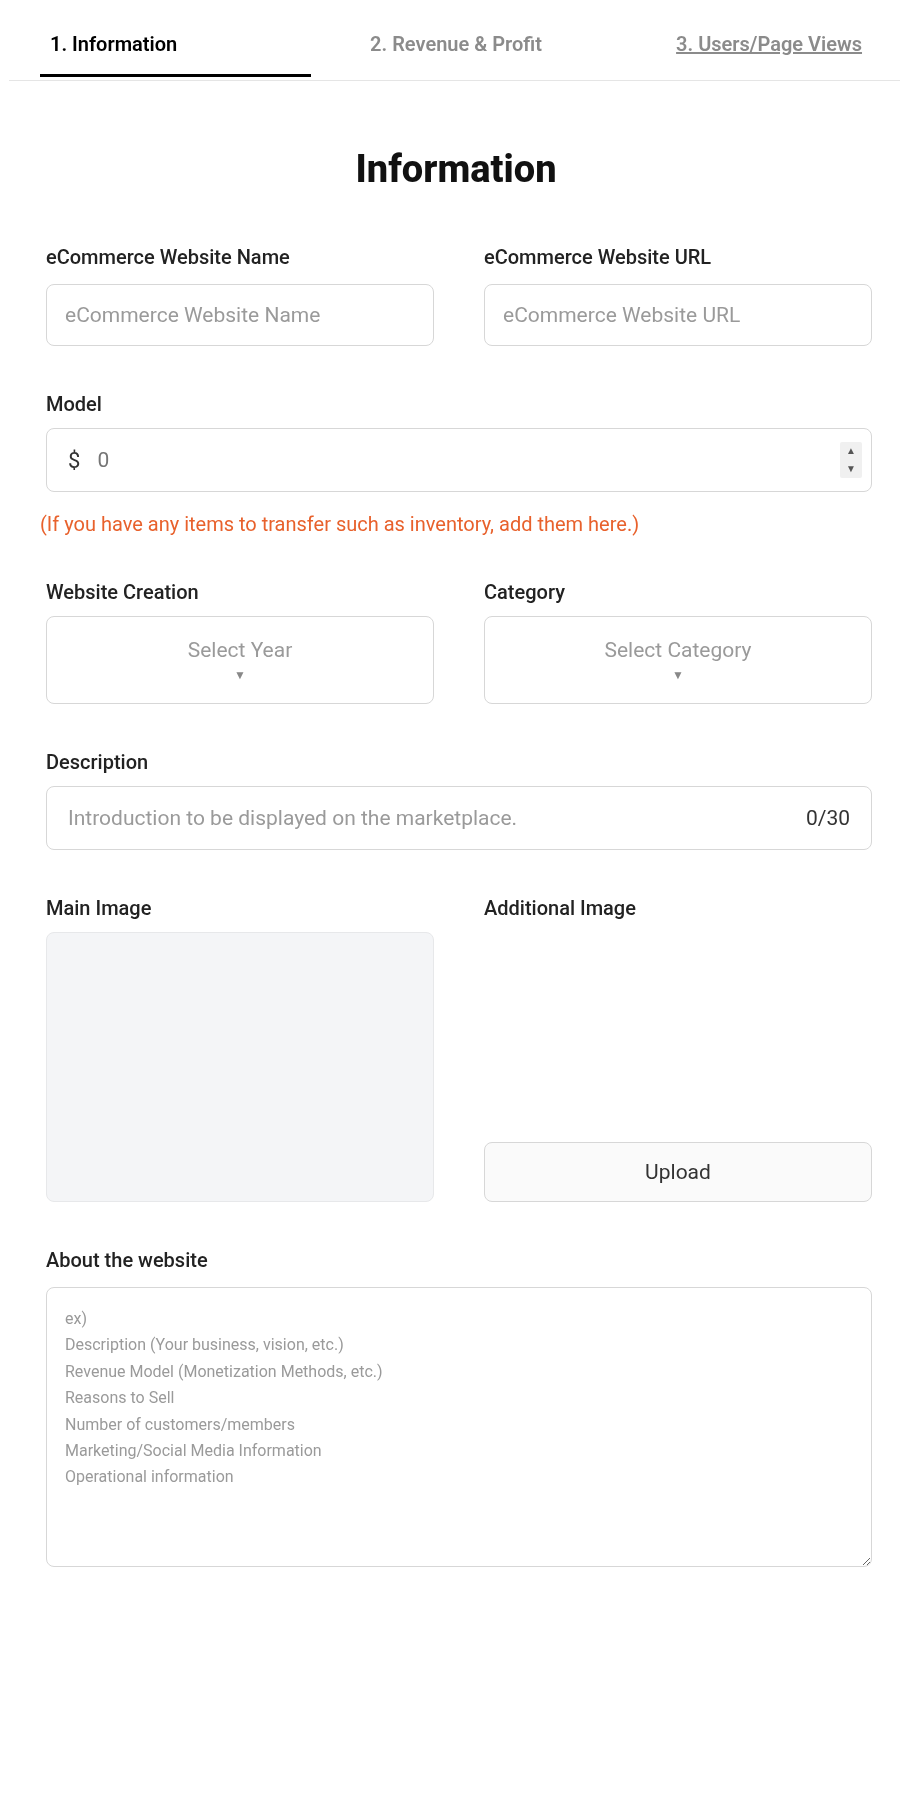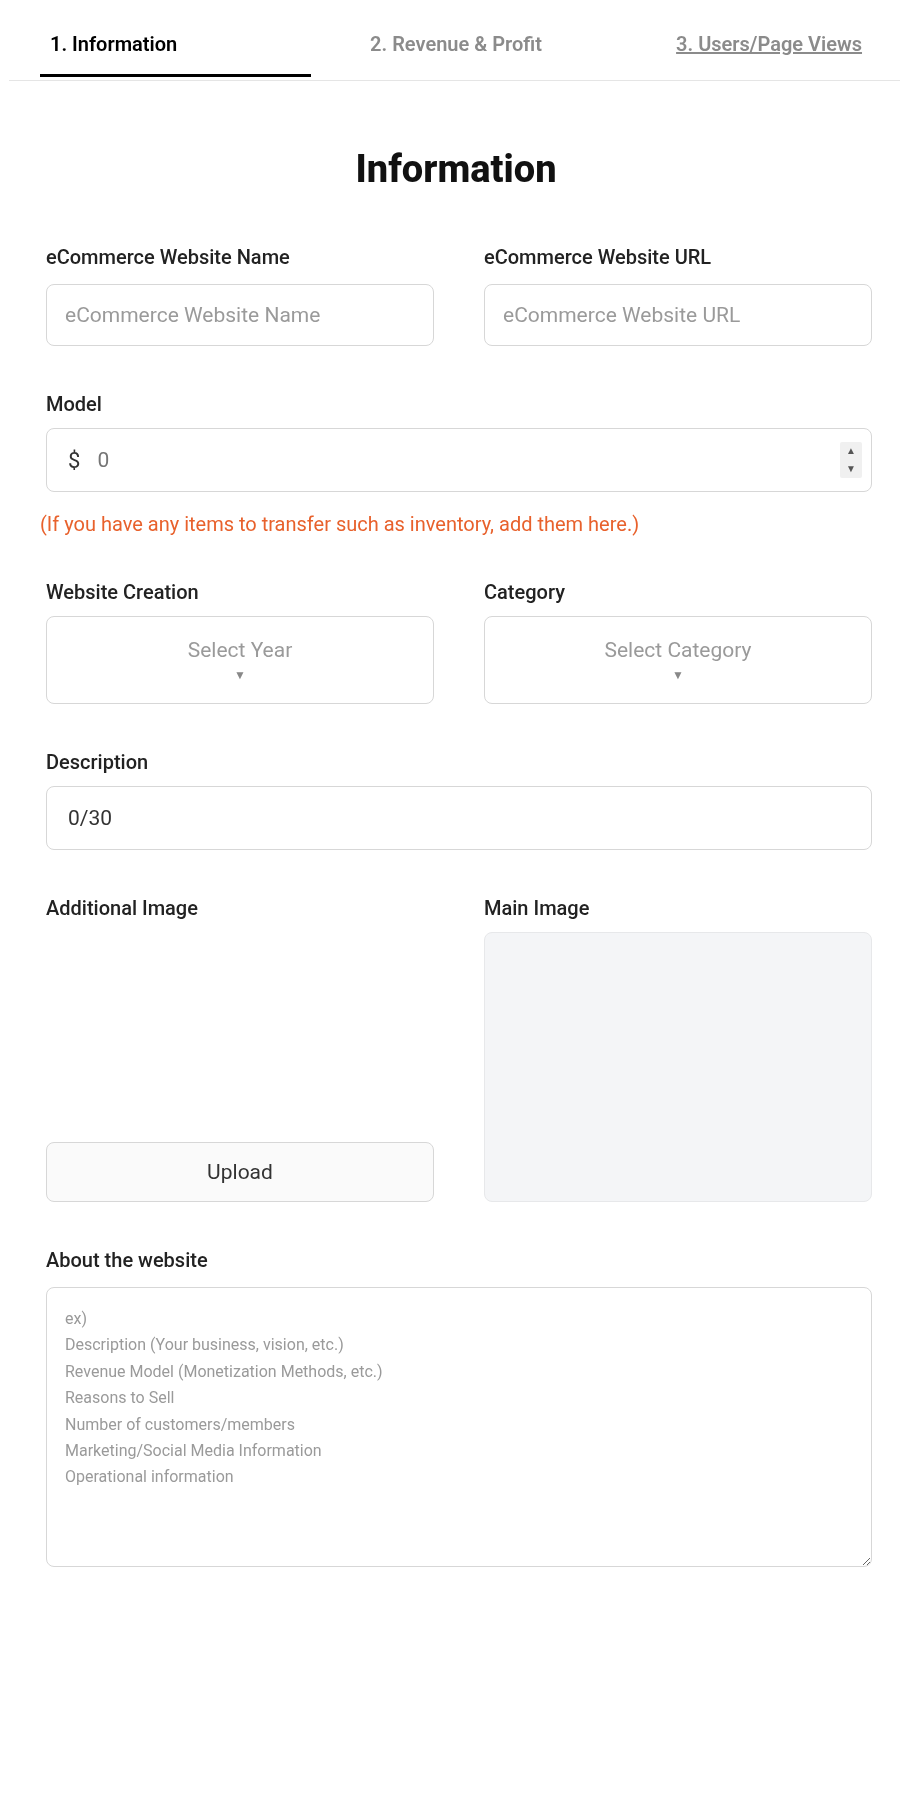--- a/index.html
+++ b/index.html
@@ -228,33 +228,34 @@
         <span>Select Category</span>
         <span class="caret">▼</span>
       </div>
     </div>
   </div>
 
   <div class="row">
     <div class="col">
       <label class="field-label">Description</label>
       <div class="intro-wrap">
+        <input type="text" placeholder="Introduction to be displayed on the marketplace." style="">
         <span class="counter">0/30</span>
       </div>
     </div>
   </div>
 
   <div class="row">
+    <div class="col">
+      <label class="field-label">Main Image</label>
+      <div class="image-drop"></div>
+    </div>
     <div class="col additional-col">
       <label class="field-label">Additional Image</label>
       <button class="upload-btn">Upload</button>
-    </div>
-    <div class="col">
-      <label class="field-label">Main Image</label>
-      <div class="image-drop"></div>
     </div>
   </div>
 
   <div class="row">
     <div class="col">
       <label class="field-label">About the website</label>
       <textarea placeholder="ex)
 Description (Your business, vision, etc.)
 Revenue Model (Monetization Methods, etc.)
 Reasons to Sell

